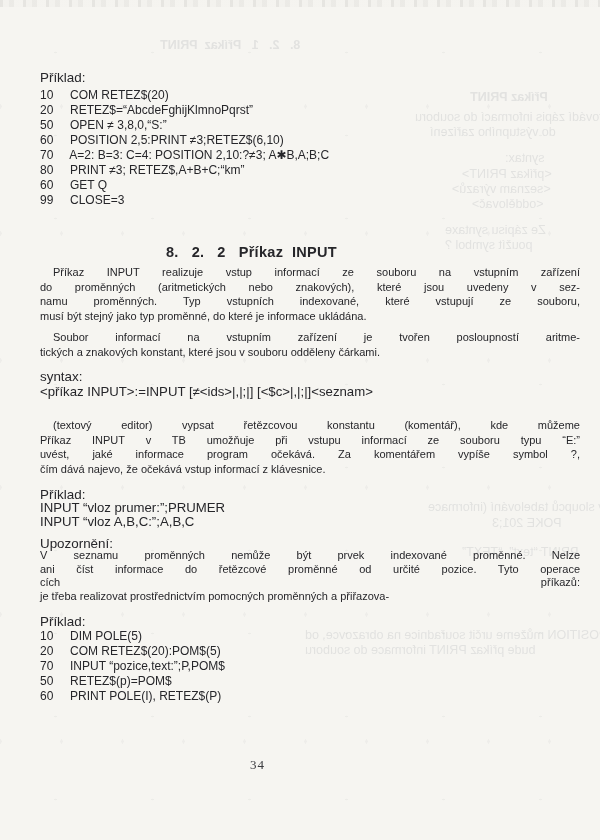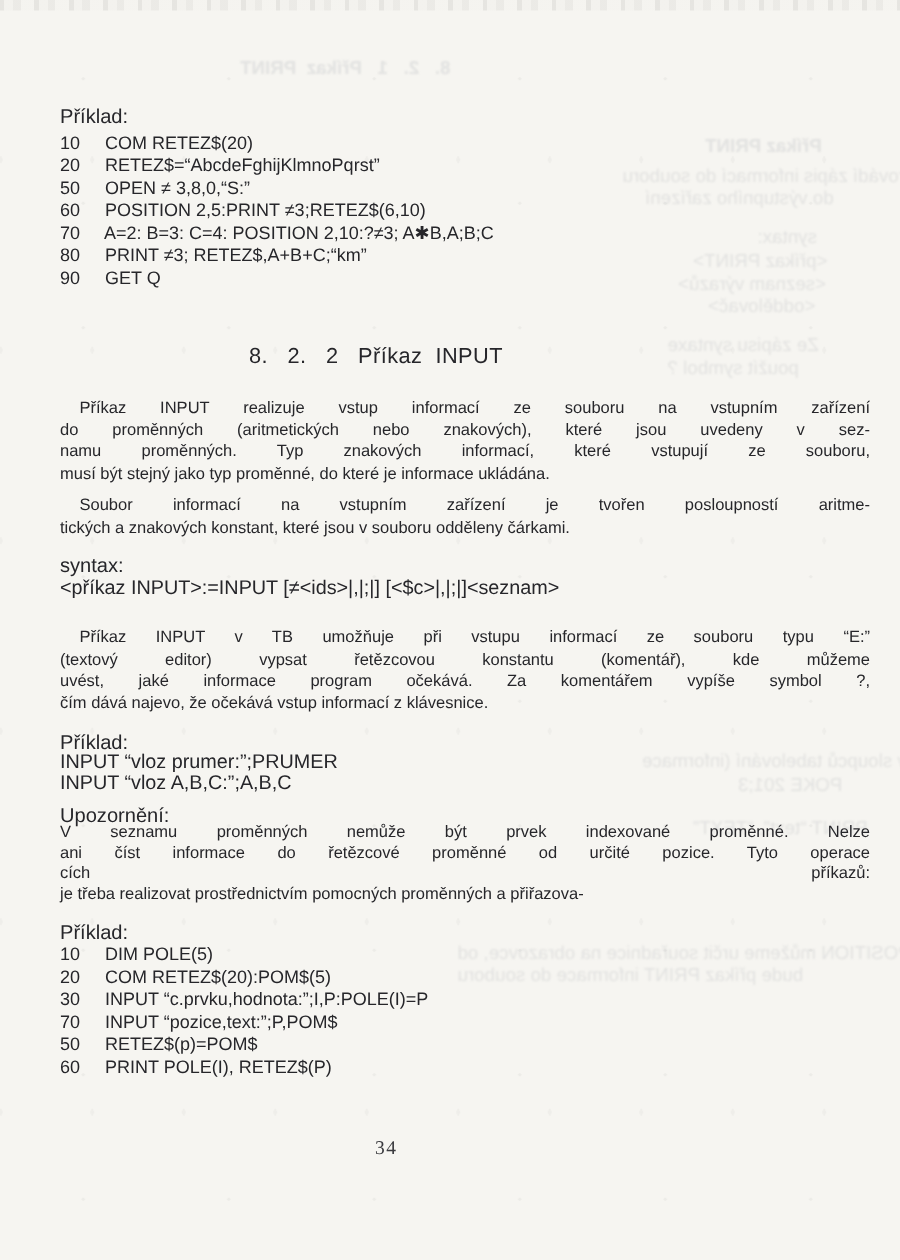--- a/index.html
+++ b/index.html
@@ -30,22 +30,22 @@
   .label { font-size:13.4px; }
   .codeblock div { white-space: pre; font-size:12px; line-height:15px; }
   .para div {
     font-size:11px; line-height:14.7px;
     text-align: justify; text-align-last: justify;
     white-space: normal;
   }
   .para div:last-child { text-align-last: left; }
   .para.indent div:first-child { text-indent: 13px; }
   .heading {
-    position:absolute; left:166px; top:230px; margin:0;
-    font-size:14.5px; font-weight:normal; white-space:pre;
+    position:absolute; left:166px; top:244px; margin:0;
+    font-size:14.5px; font-weight:bold; white-space:pre;
     letter-spacing:0.3px;
   }
   .ex1-label { top:70px; }
   .ex1-code  { top:88px; }
   .p1        { top:265px; }
   .p2        { top:330px; }
   .syn-label { top:369px; }
   .syn-lines { top:384px; }
   .syn-lines div { font-size:13.2px; }
   .p3        { top:418px; }
@@ -110,45 +110,46 @@
   <div class="ghost g14">bude příkaz PRINT informace do souboru</div>
 
   <div class="abs label ex1-label">Příklad:</div>
   <div class="abs codeblock ex1-code">
       <div>10     COM RETEZ$(20)</div>
       <div>20     RETEZ$=“AbcdeFghijKlmnoPqrst”</div>
       <div>50     OPEN ≠ 3,8,0,“S:”</div>
       <div>60     POSITION 2,5:PRINT ≠3;RETEZ$(6,10)</div>
       <div>70     A=2: B=3: C=4: POSITION 2,10:?≠3; A✱B,A;B;C</div>
       <div>80     PRINT ≠3; RETEZ$,A+B+C;“km”</div>
-      <div>90     GET Q</div>
+      <div>60     GET Q</div>
+      <div>99     CLOSE=3</div>
     </div>
 
   <h2 class="heading">8.   2.   2   Příkaz  INPUT</h2>
 
   <div class="abs para indent p1">
       <div>Příkaz INPUT realizuje vstup informací ze souboru na vstupním zařízení</div>
       <div>do proměnných (aritmetických nebo znakových), které jsou uvedeny v sez-</div>
-      <div>namu proměnných. Typ znakových informací, které vstupují ze souboru,</div>
+      <div>namu proměnných. Typ vstupních indexované, které vstupují ze souboru,</div>
       <div>musí být stejný jako typ proměnné, do které je informace ukládána.</div>
     </div>
 
   <div class="abs para indent p2">
       <div>Soubor informací na vstupním zařízení je tvořen posloupností aritme-</div>
       <div>tických a znakových konstant, které jsou v souboru odděleny čárkami.</div>
     </div>
 
   <div class="abs label syn-label">syntax:</div>
   <div class="abs codeblock syn-lines">
       <div>&lt;příkaz INPUT&gt;:=INPUT [≠&lt;ids&gt;|,|;|] [&lt;$c&gt;|,|;|]&lt;seznam&gt;</div>
     </div>
 
   <div class="abs para indent p3">
+      <div>(textový editor) vypsat řetězcovou konstantu (komentář), kde můžeme</div>
       <div>Příkaz INPUT v TB umožňuje při vstupu informací ze souboru typu “E:”</div>
-      <div>(textový editor) vypsat řetězcovou konstantu (komentář), kde můžeme</div>
       <div>uvést, jaké informace program očekává. Za komentářem vypíše symbol ?,</div>
       <div>čím dává najevo, že očekává vstup informací z klávesnice.</div>
     </div>
 
   <div class="abs label ex2-label">Příklad:</div>
   <div class="abs codeblock ex2-lines">
       <div>INPUT “vloz prumer:”;PRUMER</div>
       <div>INPUT “vloz A,B,C:”;A,B,C</div>
     </div>
 
@@ -157,20 +158,19 @@
       <div>V seznamu proměnných nemůže být prvek indexované proměnné. Nelze</div>
       <div>ani číst informace do řetězcové proměnné od určité pozice. Tyto operace</div>
       <div>cích příkazů:</div>
       <div>je třeba realizovat prostřednictvím pomocných proměnných a přiřazova-</div>
     </div>
 
   <div class="abs label ex3-label">Příklad:</div>
   <div class="abs codeblock ex3-code">
       <div>10     DIM POLE(5)</div>
       <div>20     COM RETEZ$(20):POM$(5)</div>
-      <div>30     INPUT “c.prvku,hodnota:”;I,P:POLE(I)=P</div>
       <div>70     INPUT “pozice,text:”;P,POM$</div>
       <div>50     RETEZ$(p)=POM$</div>
       <div>60     PRINT POLE(I), RETEZ$(P)</div>
     </div>
 
   <div class="page-number">34</div>
 </div>
 
 </body></html>

